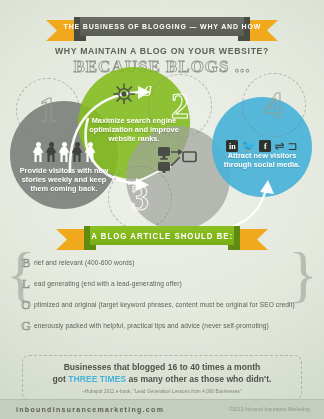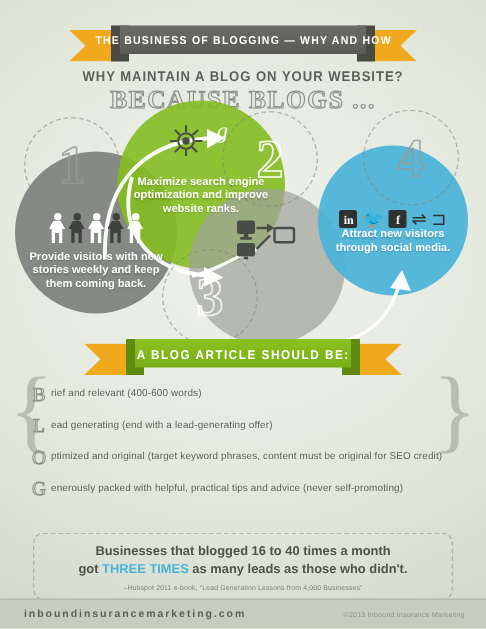--- a/index.html
+++ b/index.html
@@ -266,21 +266,21 @@
     </div>
     <div class="blog-row">
       <div class="blog-letter">G</div>
       <div class="blog-text">enerously packed with helpful, practical tips and advice (never self-promoting)</div>
     </div>
   </div>
 
 
   <div id="conclusion">
     <div class="line">Businesses that blogged 16 to 40 times a month</div>
-    <div class="line"><span>got </span><span class="hl">THREE TIMES</span><span> as many leads as those who didn't.</span></div>
+    <div class="line"><span>got </span><span class="hl">THREE TIMES</span><span> as many other as those who didn't.</span></div>
     <div class="src">–Hubspot 2011 e-book, "Lead Generation Lessons from 4,000 Businesses"</div>
   </div>
 
   <div id="footer">
     <div id="site-url">inboundinsurancemarketing.com</div>
     <div id="copyright">©2013 Inbound Insurance Marketing</div>
   </div>
 
 </div>
 

